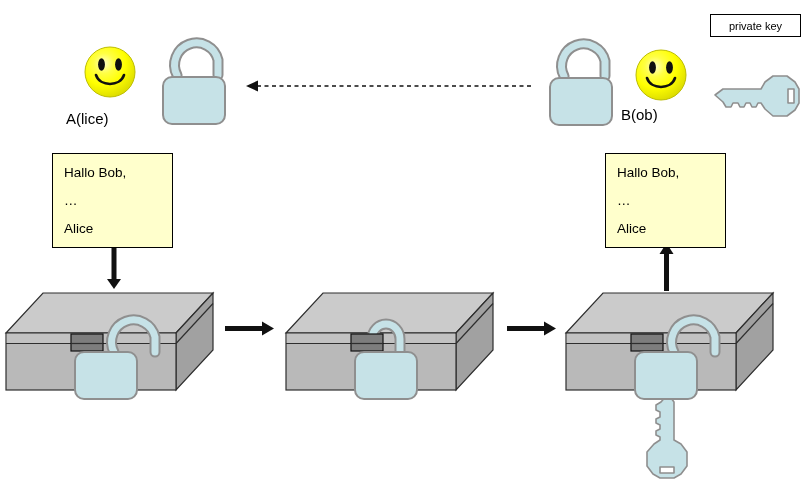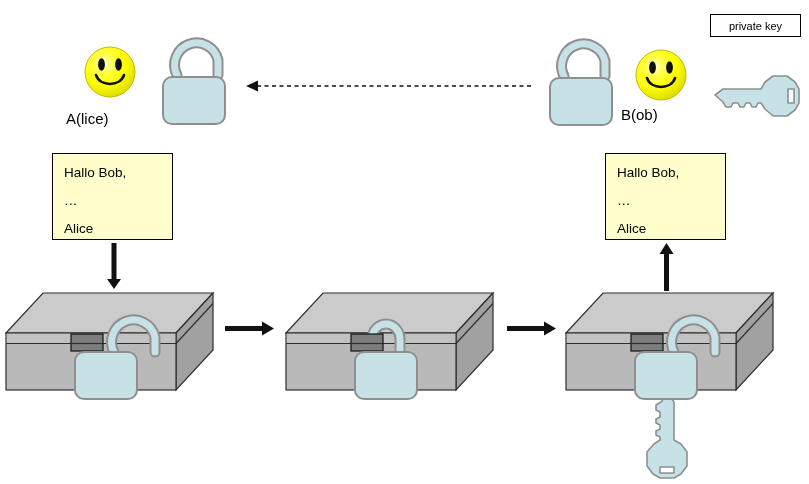--- a/index.html
+++ b/index.html
@@ -15,21 +15,21 @@
   .label-public  { left:537px; top:10px; width:88px; }
   .label-private { left:710px; top:14px; width:89px; }
 
   .actor-name { position:absolute; width:90px; text-align:left; font-size:15px; }
   .name-alice { left:66px;  top:110px; }
   .name-bob   { left:621px; top:106px; }
 
   .note {
     position:absolute; width:97px; height:77px;
     background:var(--note-bg,#ffffcc); border:1px solid var(--note-border,#000);
-    padding:6px 11px 2px 11px; font-size:13.5px;
+    padding:6px 11px 10px 11px; font-size:13.5px;
   }
   .note-alice { left:52px;  top:153px; }
   .note-bob   { left:605px; top:153px; }
   .note-line { height:28px; line-height:26px; white-space:nowrap; }
 
   .shackle-outline { fill:none; stroke:var(--lock-stroke,#8f8f8f); stroke-width:11; stroke-linecap:round; }
   .shackle-fill    { fill:none; stroke:var(--lock-fill,#c6e2e7);  stroke-width:7;  stroke-linecap:round; }
   .lock-body-rect  { fill:var(--lock-fill,#c6e2e7); stroke:var(--lock-stroke,#8f8f8f); stroke-width:2; }
   .key-shape { fill:var(--lock-fill,#c6e2e7); stroke:var(--lock-stroke,#8f8f8f); stroke-width:1.6; stroke-linejoin:round; fill-rule:evenodd; }
 

